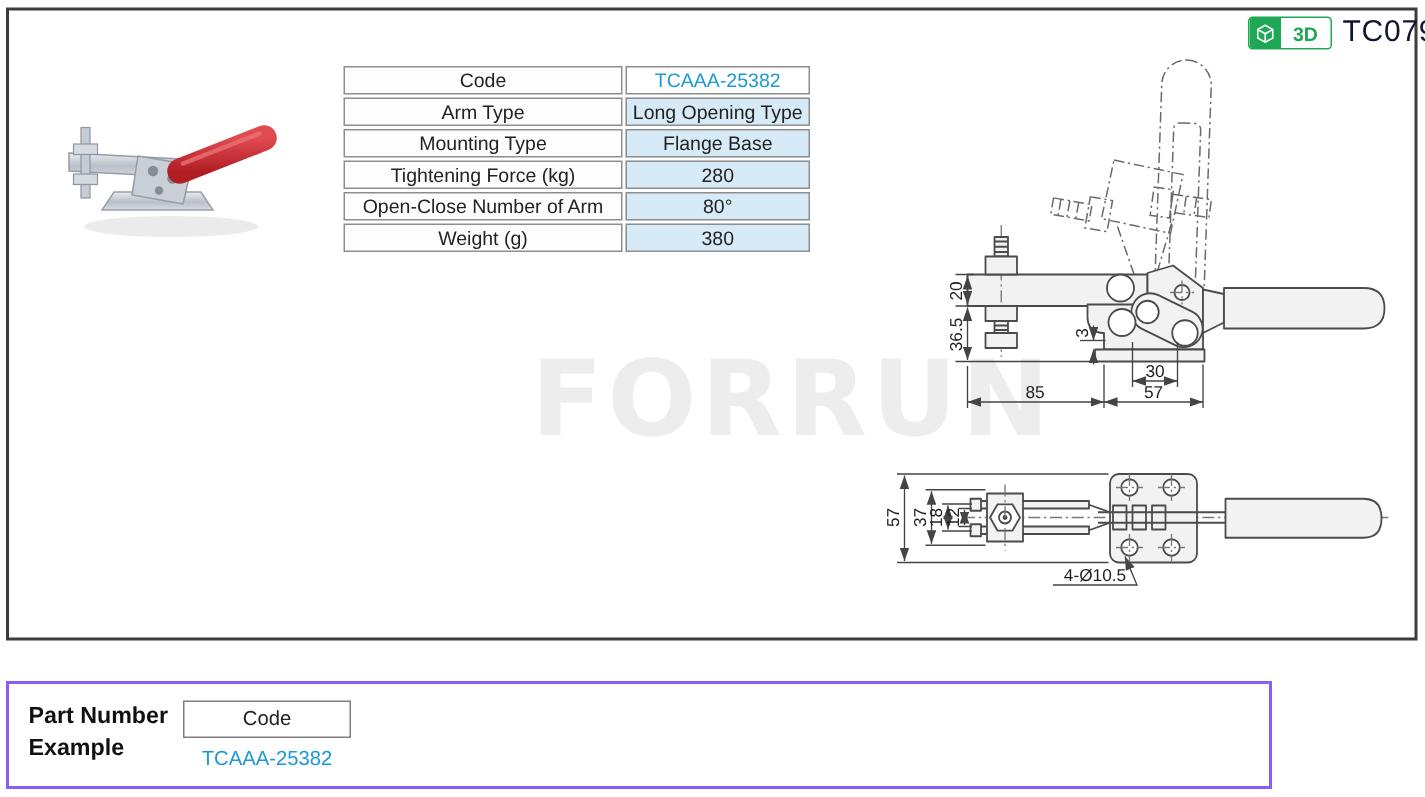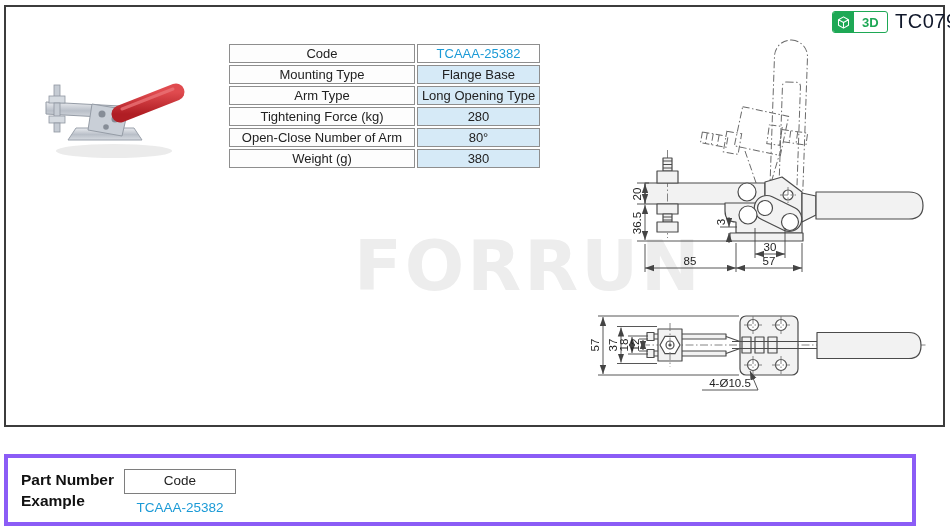--- a/index.html
+++ b/index.html
@@ -53,22 +53,22 @@
   
   .sl  { fill:#f2f2f2; stroke:#4b4b4b; stroke-width:1.2; stroke-linejoin:round; }
   .slw { fill:#ffffff; stroke:#4b4b4b; stroke-width:1.2; }
   .ln  { fill:none; stroke:#4b4b4b; stroke-width:1.2; }
   .ph  { fill:none; stroke:#6b6b6b; stroke-width:1; stroke-dasharray:7 2.5 1.5 2.5; }
   .cl  { fill:none; stroke:#777; stroke-width:.9; stroke-dasharray:8 2.5 1.5 2.5; }
   .dim { fill:none; stroke:#444; stroke-width:.9; }
   .dt  { fill:#1e1e1e; font-family:"Liberation Sans",sans-serif; font-size:11.5px; }
   
   .footer-box {
-    position:absolute; left:4px; top:454px; width:912px; height:72px;
-    border:4px solid #8b5cf6; background:#fff;
+    position:absolute; left:4px; top:454px; width:844px; height:72px;
+    border:2px solid #8b5cf6; background:#fff;
   }
   .pn-title {
     position:absolute; left:13px; top:11px; font-size:15.5px; font-weight:bold;
     color:#111; line-height:21px;
   }
   .code-box {
     position:absolute; left:116px; top:11px; width:112px; height:25px;
     border:1.4px solid #7e7e7e; background:#fff;
     font-size:13.5px; color:#222; text-align:center; line-height:22px;
   }
@@ -124,26 +124,26 @@
     <path d="M82,37 L133,17" stroke="#ea7276" stroke-width="3" stroke-linecap="round" fill="none" opacity=".8"></path>
   </svg>
 
   <table class="spec">
     <tbody>
       <tr class="code-row">
         <td class="spec-label">Code</td>
         <td class="spec-value">TCAAA-25382</td>
       </tr>
       <tr>
+        <td class="spec-label">Arm Type</td>
+        <td class="spec-value">Long Opening Type</td>
+      </tr>
+      <tr>
         <td class="spec-label">Mounting Type</td>
         <td class="spec-value">Flange Base</td>
-      </tr>
-      <tr>
-        <td class="spec-label">Arm Type</td>
-        <td class="spec-value">Long Opening Type</td>
       </tr>
       <tr>
         <td class="spec-label">Tightening Force (kg)</td>
         <td class="spec-value">280</td>
       </tr>
       <tr>
         <td class="spec-label">Open-Close Number of Arm</td>
         <td class="spec-value">80°</td>
       </tr>
       <tr>

